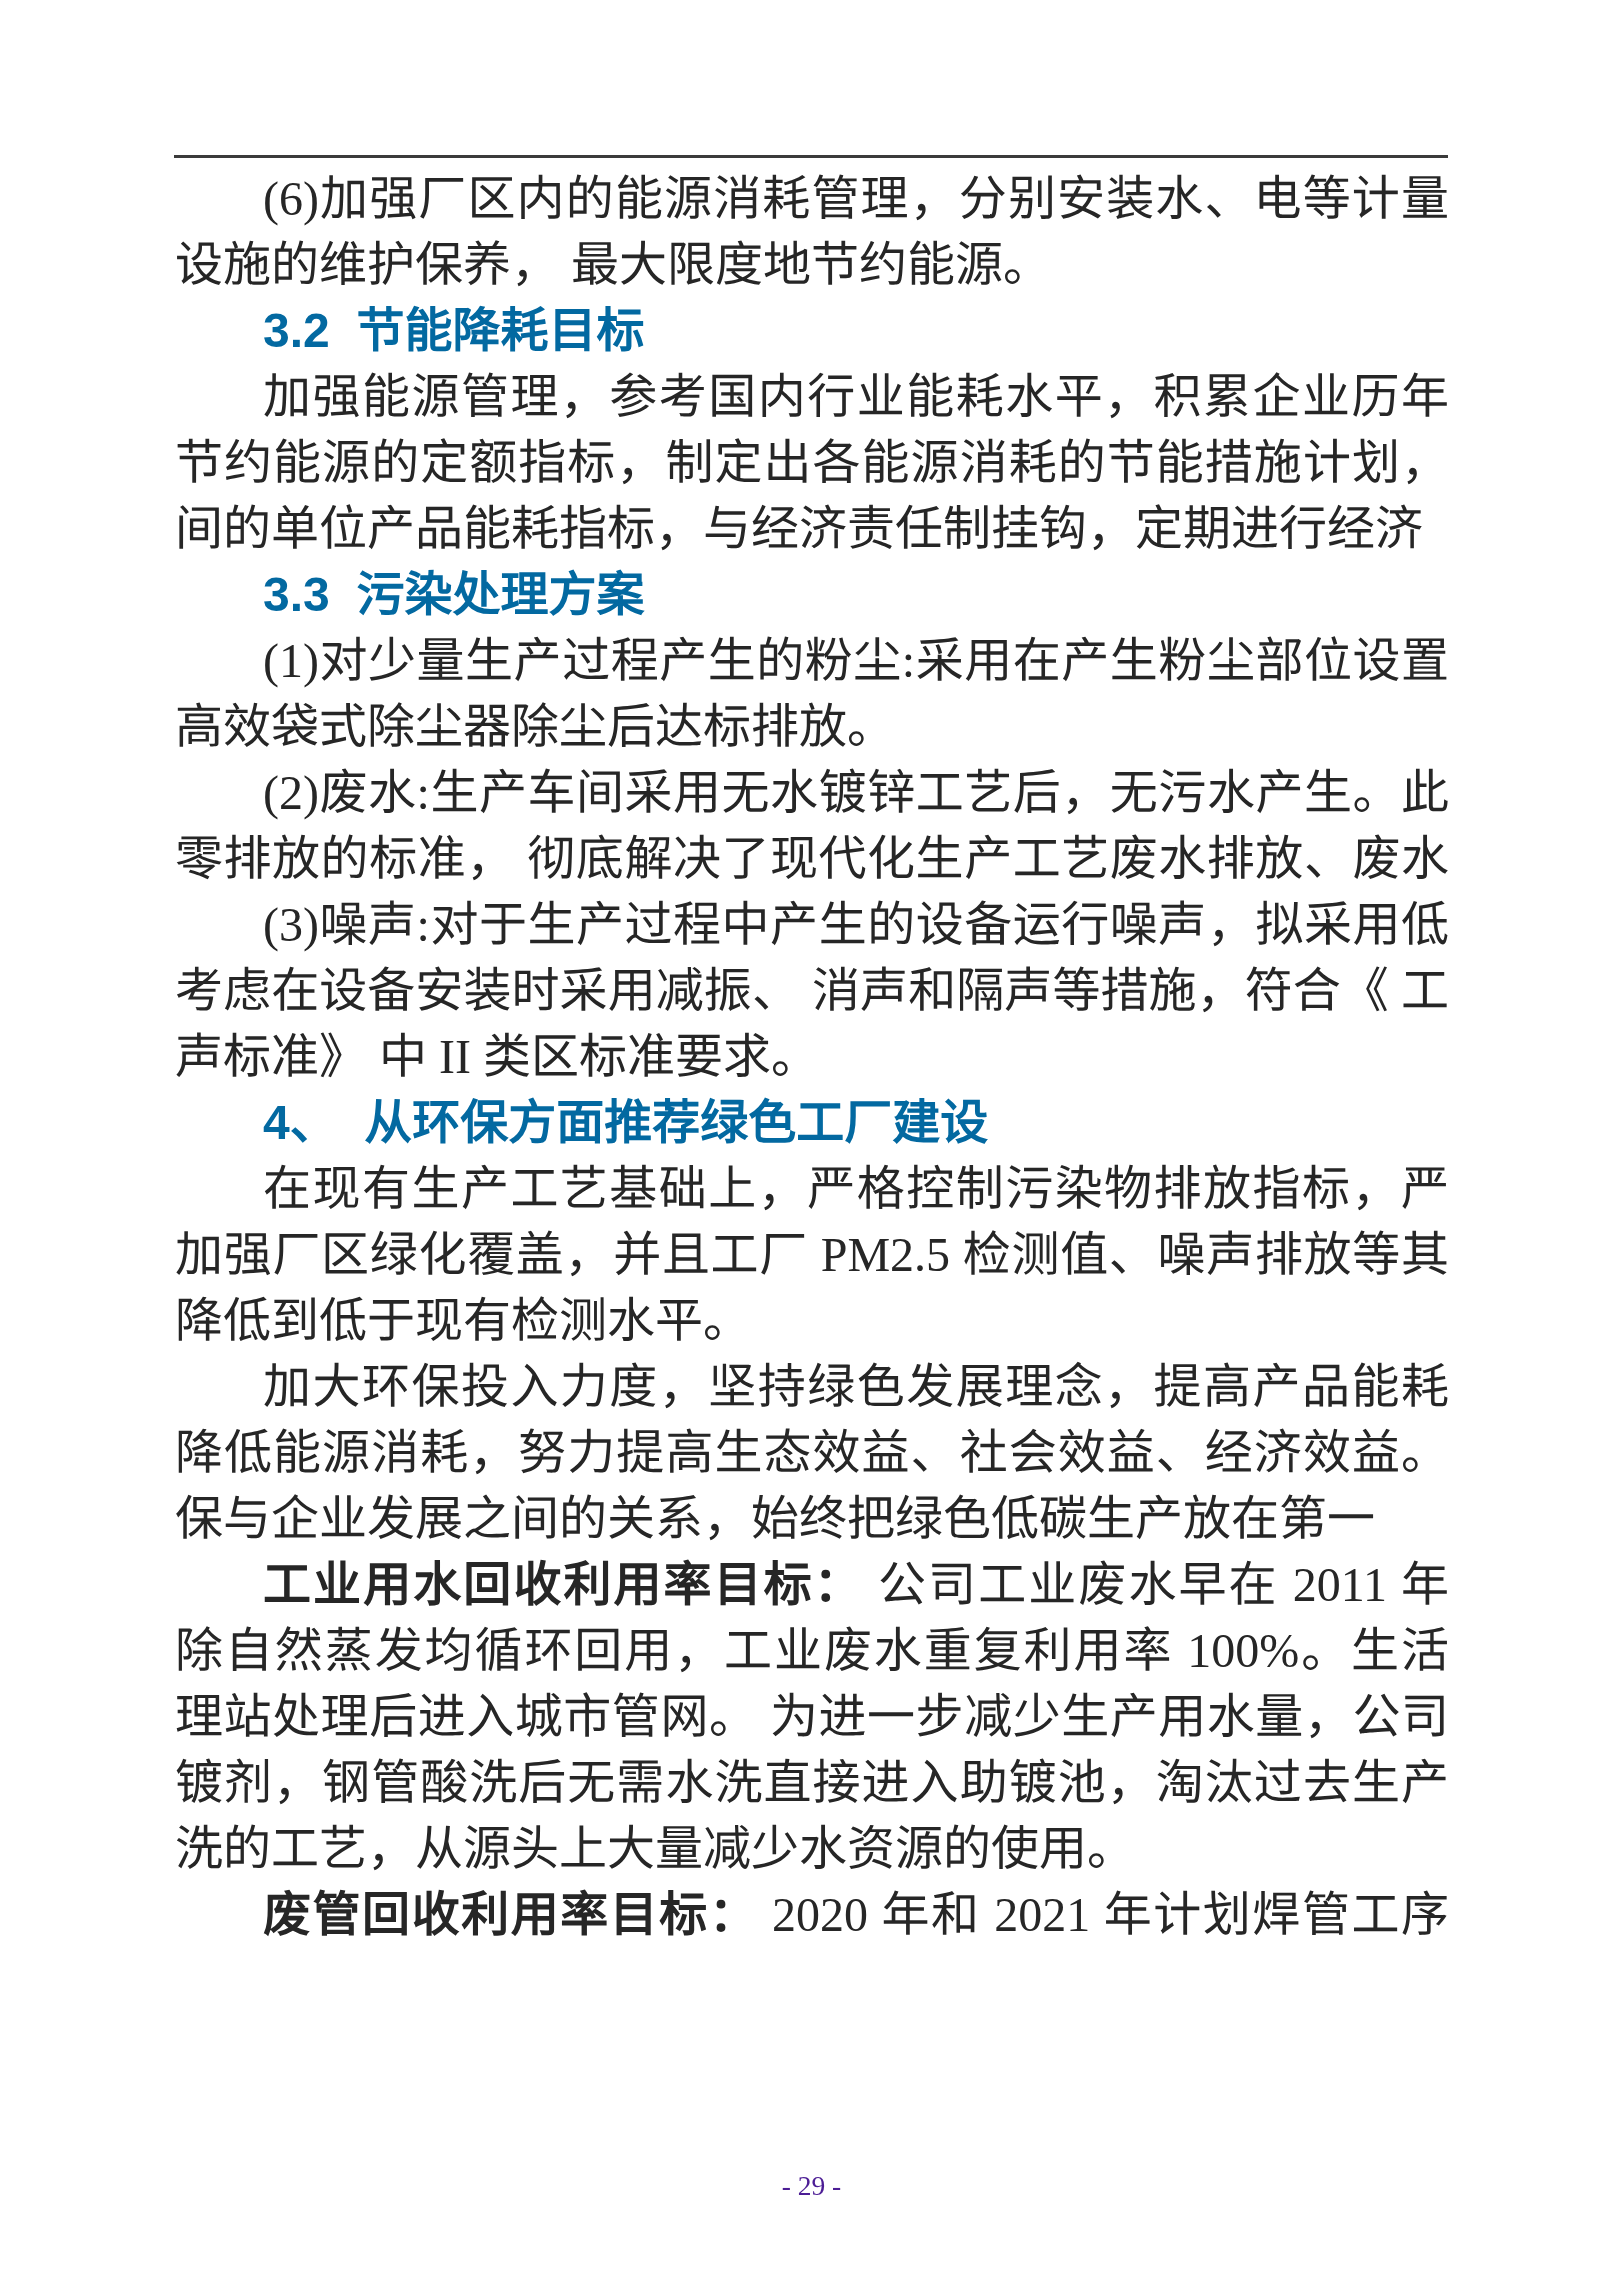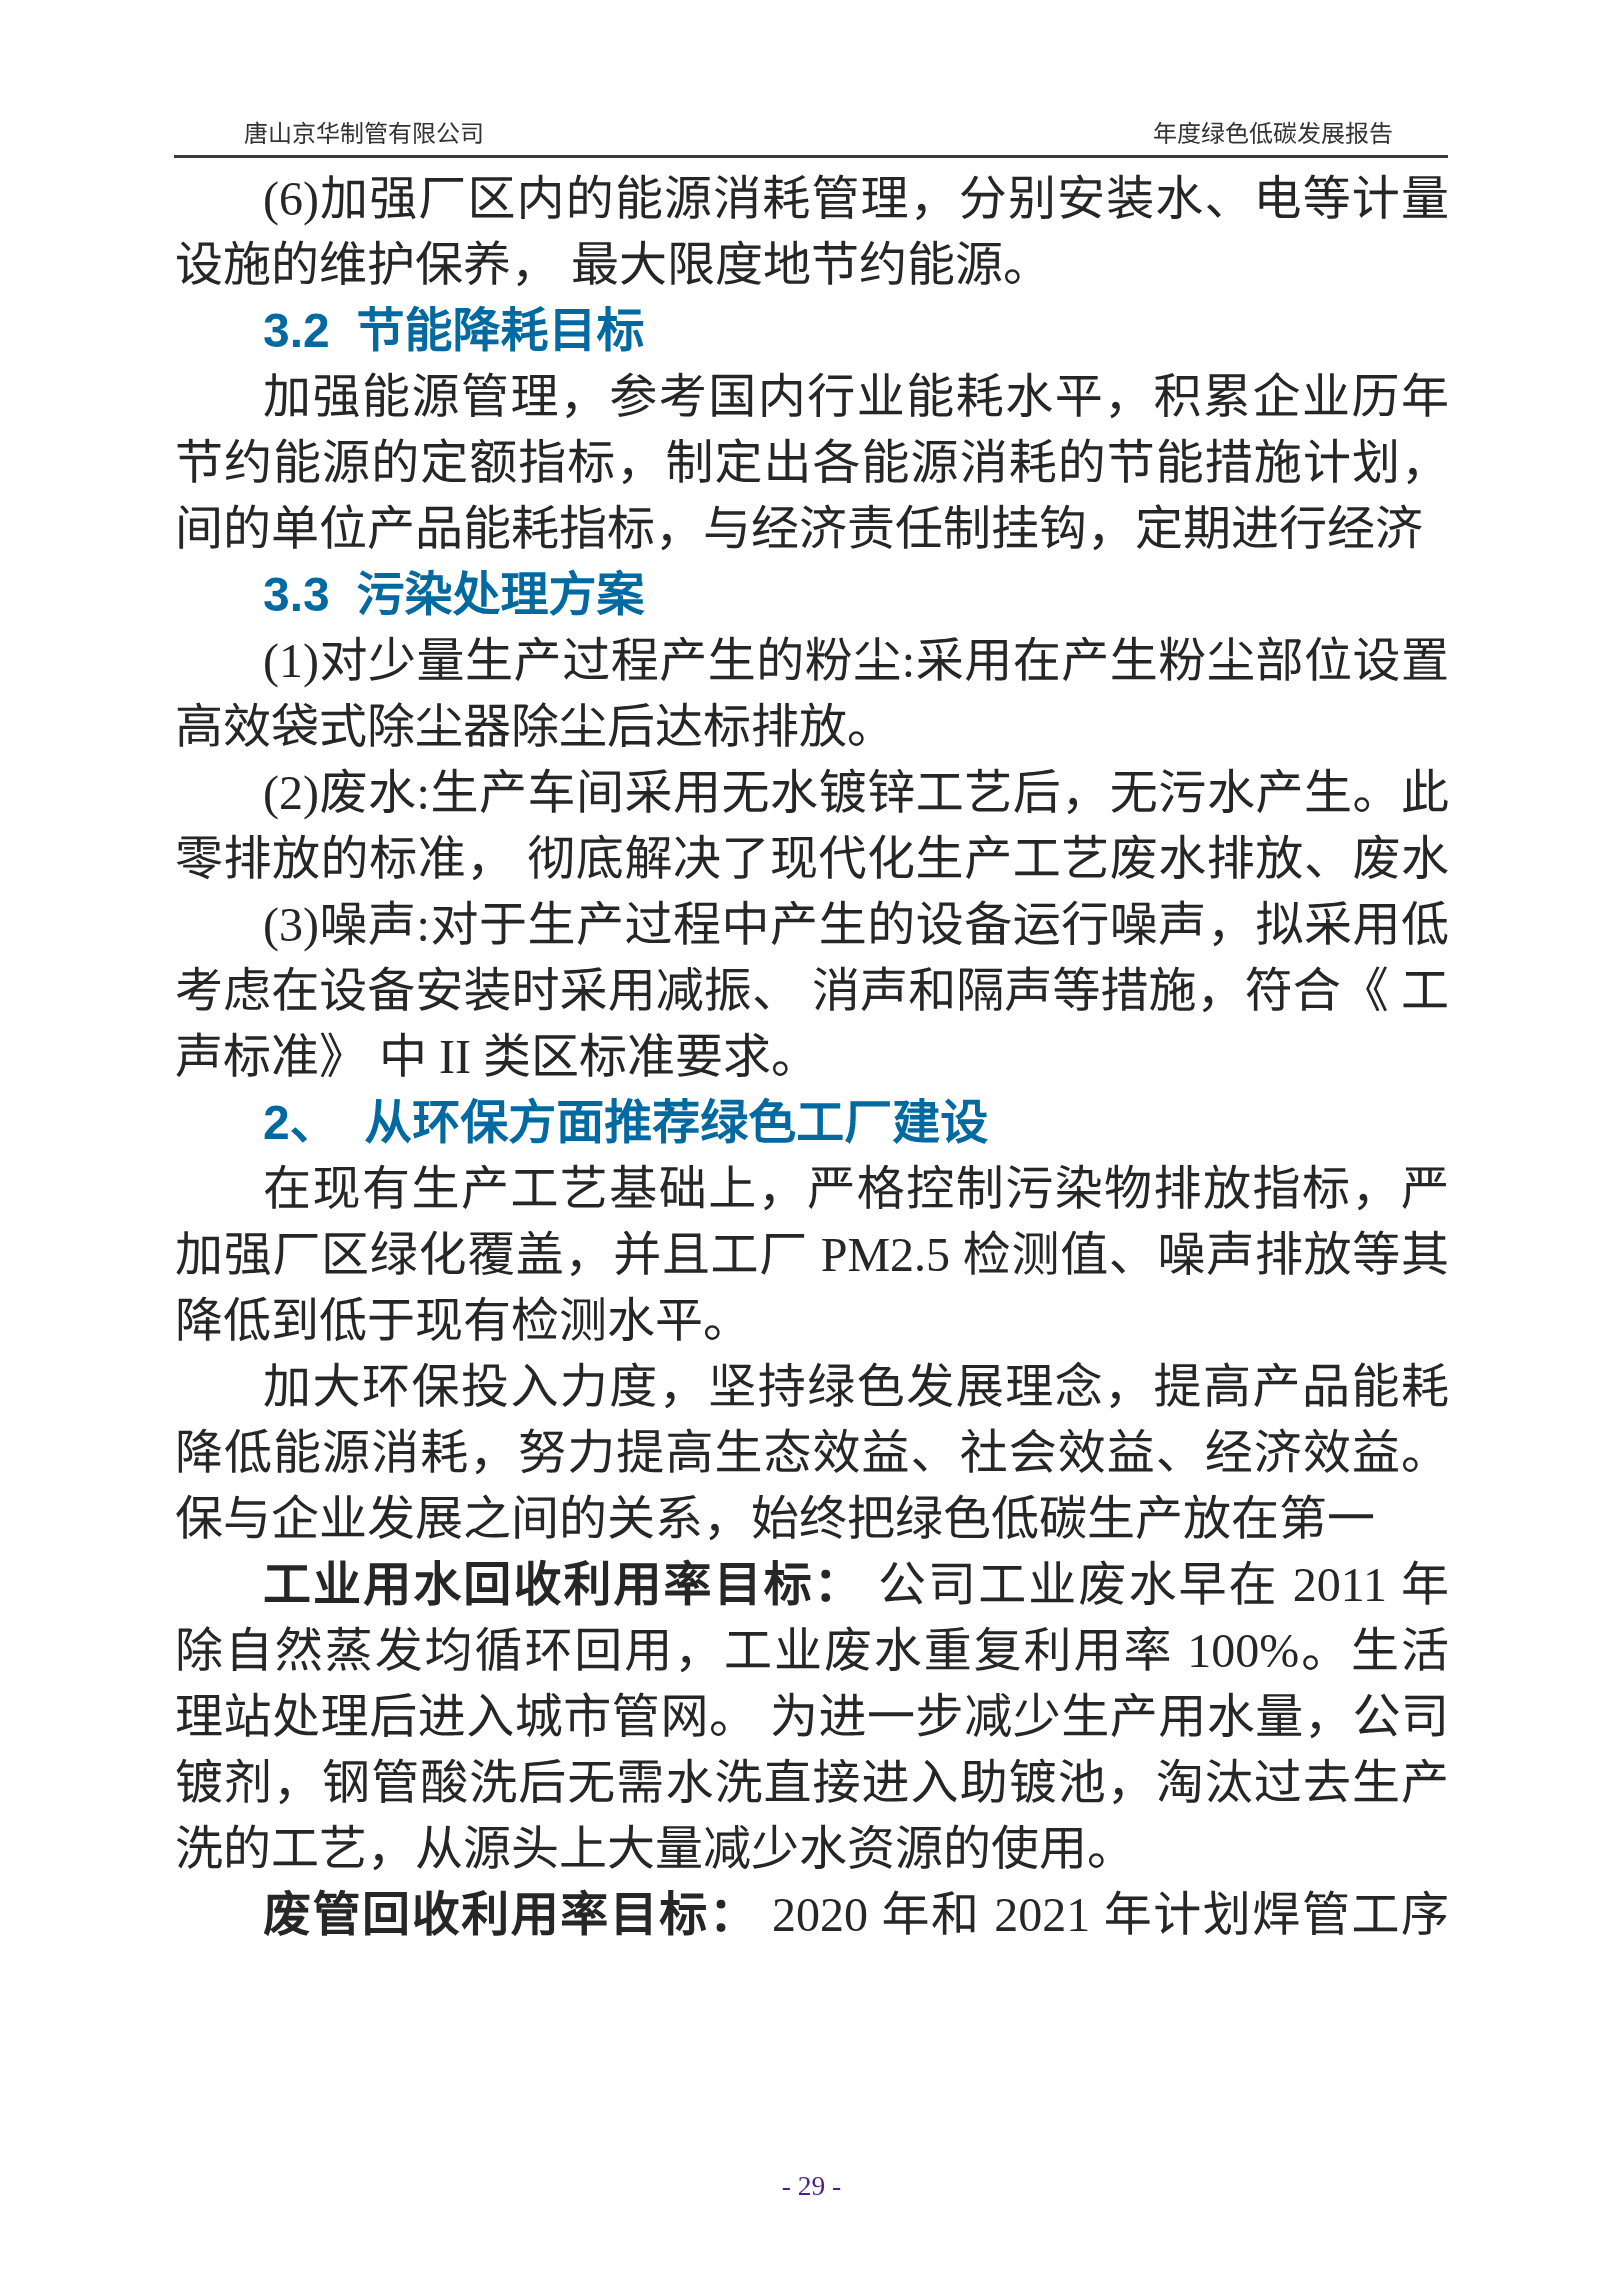--- a/index.html
+++ b/index.html
@@ -76,43 +76,39 @@
     font-size: 27.5px;
     line-height: 31px;
     color: #4c1d95;
   }
 </style>
 </head>
 <body>
 
 <div class="page">
 
-  <div class="header-row">
-    <span class="header-company">唐山京华制管有限公司</span>
-    <span class="header-title">年度绿色低碳发展报告</span>
-  </div>
 
   <div class="rule"></div>
 
   <main class="body" id="body-lines">
       <div class="line indent"><span>(6)加强厂区内的能源消耗管理，分别安装水、电等计量设备，做好公用</span></div>
       <div class="line end"><span>设施的维护保养， 最大限度地节约能源。</span></div>
       <div class="line indent end heading"><span class="b">3.2  节能降耗目标</span></div>
       <div class="line indent"><span>加强能源管理，参考国内行业能耗水平，积累企业历年能耗数据，确定</span></div>
       <div class="line"><span>节约能源的定额指标，制定出各能源消耗的节能措施计划，并下达各生产车</span></div>
       <div class="line end"><span>间的单位产品能耗指标，与经济责任制挂钩，定期进行经济考核。</span></div>
       <div class="line indent end heading"><span class="b">3.3  污染处理方案</span></div>
       <div class="line indent"><span>(1)对少量生产过程产生的粉尘:采用在产生粉尘部位设置收集罩， 通过</span></div>
       <div class="line end"><span>高效袋式除尘器除尘后达标排放。</span></div>
       <div class="line indent"><span>(2)废水:生产车间采用无水镀锌工艺后，无污水产生。此工艺达到污水</span></div>
       <div class="line"><span>零排放的标准， 彻底解决了现代化生产工艺废水排放、废水处理的历史难题，</span></div>
       <div class="line indent"><span>(3)噪声:对于生产过程中产生的设备运行噪声，拟采用低噪声设备，可</span></div>
       <div class="line"><span>考虑在设备安装时采用减振、 消声和隔声等措施，符合《 工业企业厂界噪</span></div>
       <div class="line end"><span>声标准》 中 II 类区标准要求。</span></div>
-      <div class="line indent end heading"><span class="b">2、  从环保方面推荐绿色工厂建设</span></div>
+      <div class="line indent end heading"><span class="b">4、  从环保方面推荐绿色工厂建设</span></div>
       <div class="line indent"><span>在现有生产工艺基础上，严格控制污染物排放指标，严格控制扬尘因素；</span></div>
       <div class="line"><span>加强厂区绿化覆盖，并且工厂 PM2.5 检测值、噪声排放等其他环境指标，均</span></div>
       <div class="line end"><span>降低到低于现有检测水平。</span></div>
       <div class="line indent"><span>加大环保投入力度，坚持绿色发展理念，提高产品能耗及回收利用率，</span></div>
       <div class="line"><span>降低能源消耗，努力提高生态效益、社会效益、经济效益。正确处理生态环</span></div>
       <div class="line end"><span>保与企业发展之间的关系，始终把绿色低碳生产放在第一位。</span></div>
       <div class="line indent"><span class="b">工业用水回收利用率目标：</span><span> 公司工业废水早在 2011 年实现了零排放，</span></div>
       <div class="line"><span>除自然蒸发均循环回用，工业废水重复利用率 100%。生活用水经生活污水处</span></div>
       <div class="line"><span>理站处理后进入城市管网。 为进一步减少生产用水量，公司引进新型无烟助</span></div>
       <div class="line"><span>镀剂，钢管酸洗后无需水洗直接进入助镀池，淘汰过去生产过程中采用水漂</span></div>

